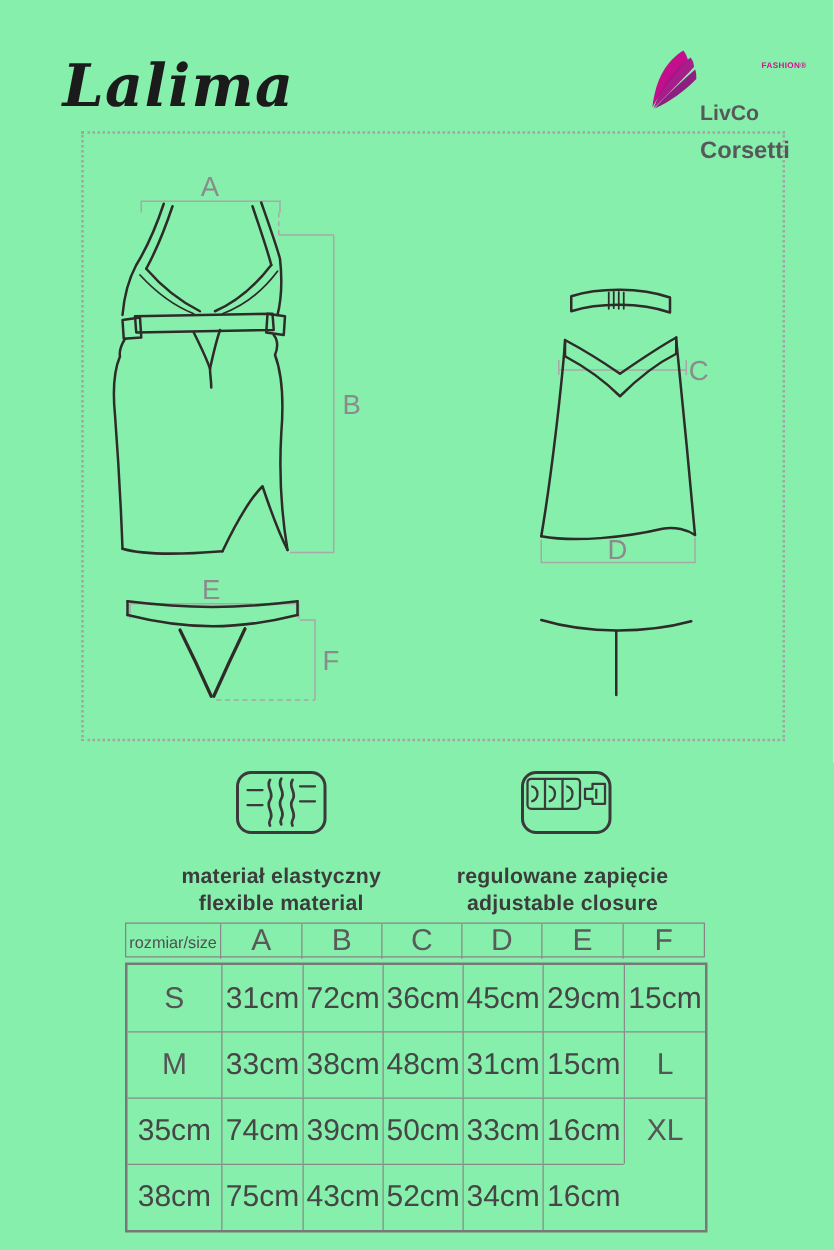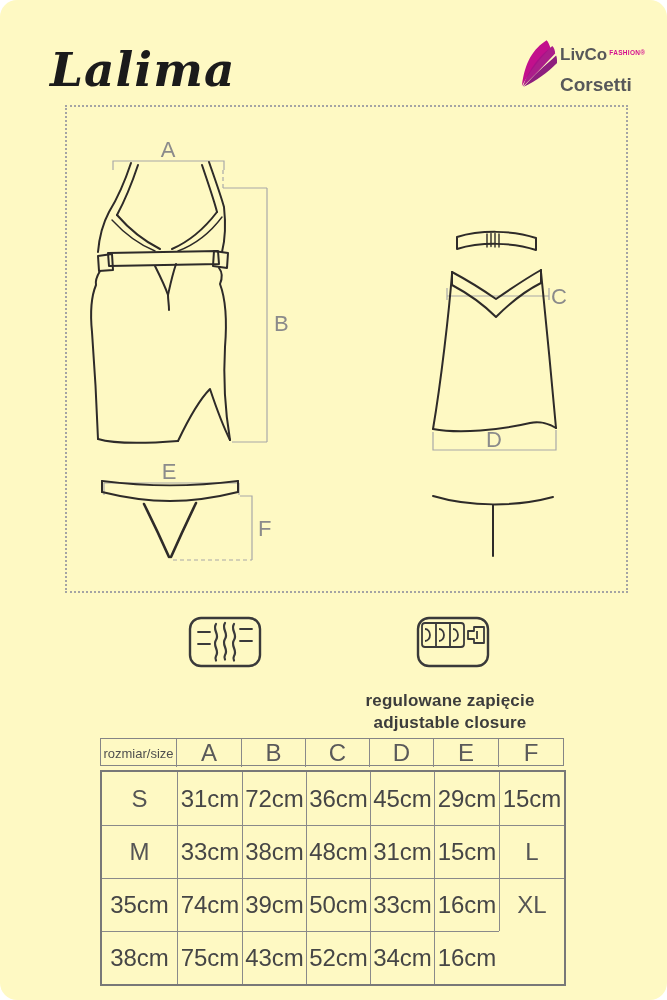--- a/index.html
+++ b/index.html
@@ -1,29 +1,29 @@
 <!DOCTYPE html>
 <html><head>
 <meta charset="utf-8">
 <style>
   html,body{margin:0;padding:0;background:#ffffff;}
-  .page{position:relative;width:667px;height:1000px;background:#fef9c3;overflow:hidden;
-        font-family:"Liberation Sans",sans-serif;border-radius:17px;}
+  .page{position:relative;width:667px;height:1000px;background:#86efac;overflow:hidden;
+        font-family:"Liberation Sans",sans-serif;}
 
   
   .title{position:absolute;left:50px;top:42px;z-index:3;
          font-family:"DejaVu Serif",serif;font-style:italic;font-weight:bold;
          font-size:47px;color:#1b1b1b;letter-spacing:1px;}
 
   
   .logo{position:absolute;left:520px;top:38px;width:118px;height:56px;display:flex;align-items:flex-start;}
   .logo-swoosh{width:38px;height:54px;flex:0 0 auto;}
   .logo-text{margin-left:2px;margin-top:8px;line-height:1;}
   .logo-row1{display:flex;align-items:flex-start;}
-  .logo-livco{font-size:17px;font-weight:bold;color:#57585a;letter-spacing:0px;}
+  .logo-livco{font-size:17px;font-weight:bold;color:#57585a;letter-spacing:0px;margin-top:36px;}
   .logo-fashion{font-size:6.5px;font-weight:bold;color:#d40f8e;margin-left:2px;margin-top:4px;letter-spacing:0.3px;}
   .logo-corsetti{font-size:19px;font-weight:bold;color:#57585a;margin-top:12px;letter-spacing:0px;}
 
   
   .diagram-box{position:absolute;left:65px;top:105px;width:563px;height:488px;
                border:2px dotted #a4a4a4;box-sizing:border-box;z-index:1;}
   .diagram-svg{position:absolute;left:65px;top:105px;width:563px;height:488px;z-index:2;}
 
   .m-line{stroke:#a8a8a8;stroke-width:1.2;fill:none;}
   .m-dash{stroke:#a8a8a8;stroke-width:1.2;fill:none;stroke-dasharray:4 3;}
@@ -187,20 +187,24 @@
       <rect x="6" y="7" width="42" height="24" rx="3"></rect>
       <path d="M20,7 V31 M34,7 V31"></path>
       <path d="M9,13 a5,6 0 0 1 0,12"></path>
       <path d="M23,13 a5,6 0 0 1 0,12"></path>
       <path d="M37,13 a5,6 0 0 1 0,12"></path>
       <path d="M58,11 H68 V27 H58 V23 H52 V15 H58 Z"></path>
       <path d="M61,15 V23"></path>
     </g>
   </svg>
 
+  <div class="feature-label label-elastic">
+    <div>materiał elastyczny</div>
+    <div>flexible material</div>
+  </div>
   <div class="feature-label label-closure">
     <div>regulowane zapięcie</div>
     <div>adjustable closure</div>
   </div>
 
   <div class="tbl-header">
     <div class="cell corner">rozmiar/size</div>
     <div class="cell">A</div>
     <div class="cell">B</div>
     <div class="cell">C</div>

